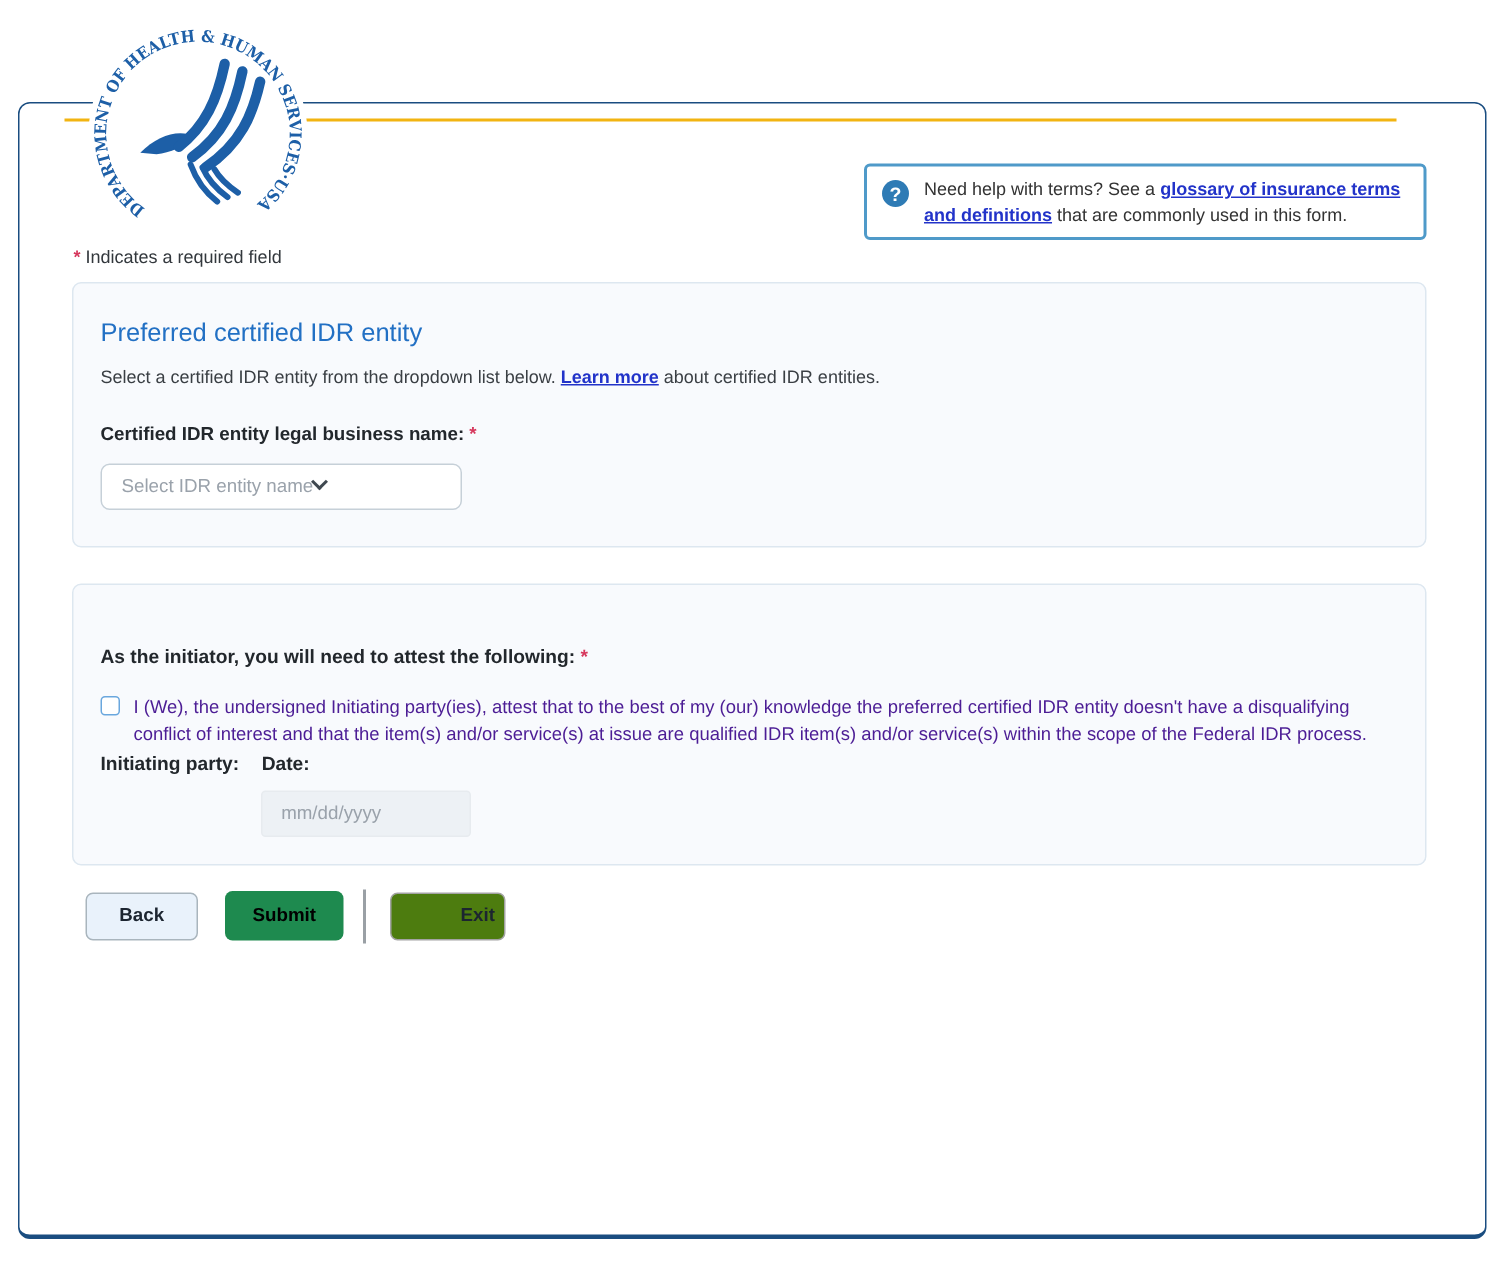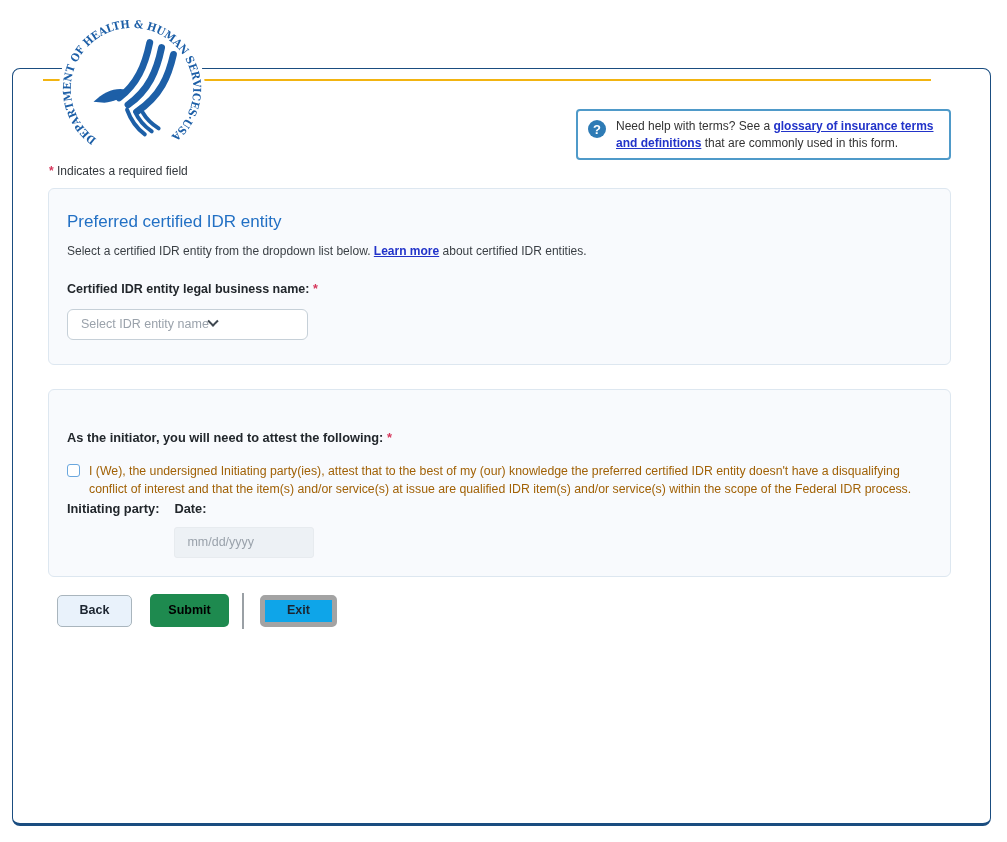--- a/index.html
+++ b/index.html
@@ -62,21 +62,21 @@
     width:8px; height:8px; border-right:2px solid #3f4850; border-bottom:2px solid #3f4850;
     transform:rotate(45deg) translate(-2px,-2px);
   }
 
   .attest-intro { margin-top:22px; font-size:12.8px; font-weight:bold; color:#22272c; line-height:19px; }
   .checkbox-row { margin-top:15px; display:flex; gap:9px; align-items:flex-start; }
   .checkbox {
     flex:0 0 13px; height:13px; border:1.5px solid #6aa7de; border-radius:3px;
     background:#fff; margin-top:2px; cursor:pointer;
   }
-  .checkbox-label { font-size:12.3px; color:#a16207; line-height:1.5; max-width:858px; }
+  .checkbox-label { font-size:12.3px; color:#4c1d95; line-height:1.5; max-width:858px; }
 
   .fields-row { display:flex; gap:15px; }
   .f-label { font-size:12.8px; font-weight:bold; color:#22272c; margin-bottom:9px; line-height:19px; }
   input {
     height:31px; background:#edf1f5; border:1px solid #e7ebef; border-radius:3px;
     padding:0 12px; font-size:12.5px; color:#333; font-family:inherit; outline:none;
   }
   input::placeholder { color:#9aa2ab; }
   .input-name { width:432px; }
   .input-date { width:140px; }
@@ -86,22 +86,22 @@
   .btn-back {
     width:75px; height:32px; background:#e9f2fb; border:1px solid #a9b5bd;
     border-radius:5px; font-weight:600; color:#1c2530;
   }
   .btn-submit {
     margin-left:18px; width:79px; height:33px; background:#1e8a4f; border:none;
     border-radius:5px; font-weight:bold; color:#000000;
   }
   .divider { width:2px; height:36px; background:#9aa0a5; margin:0 16px 0 13px; }
   .btn-exit {
-    width:77px; height:32px; background:#0ea5e9; border:5px solid #a3a3a3;
-    border-radius:5px; font-weight:600; color:#1c2530;
+    width:77px; height:32px; background:#4d7c0f; border:1px solid #a3a3a3;
+    border-radius:5px; font-weight:600; color:#1c2530;text-align:right;
   }
 </style>
 </head>
 <body>
 
 <div class="card">
 
   <svg class="logo" viewBox="0 0 150 150" aria-hidden="true">
     <circle cx="75" cy="75" r="74" fill="#ffffff"></circle>
     <defs>

